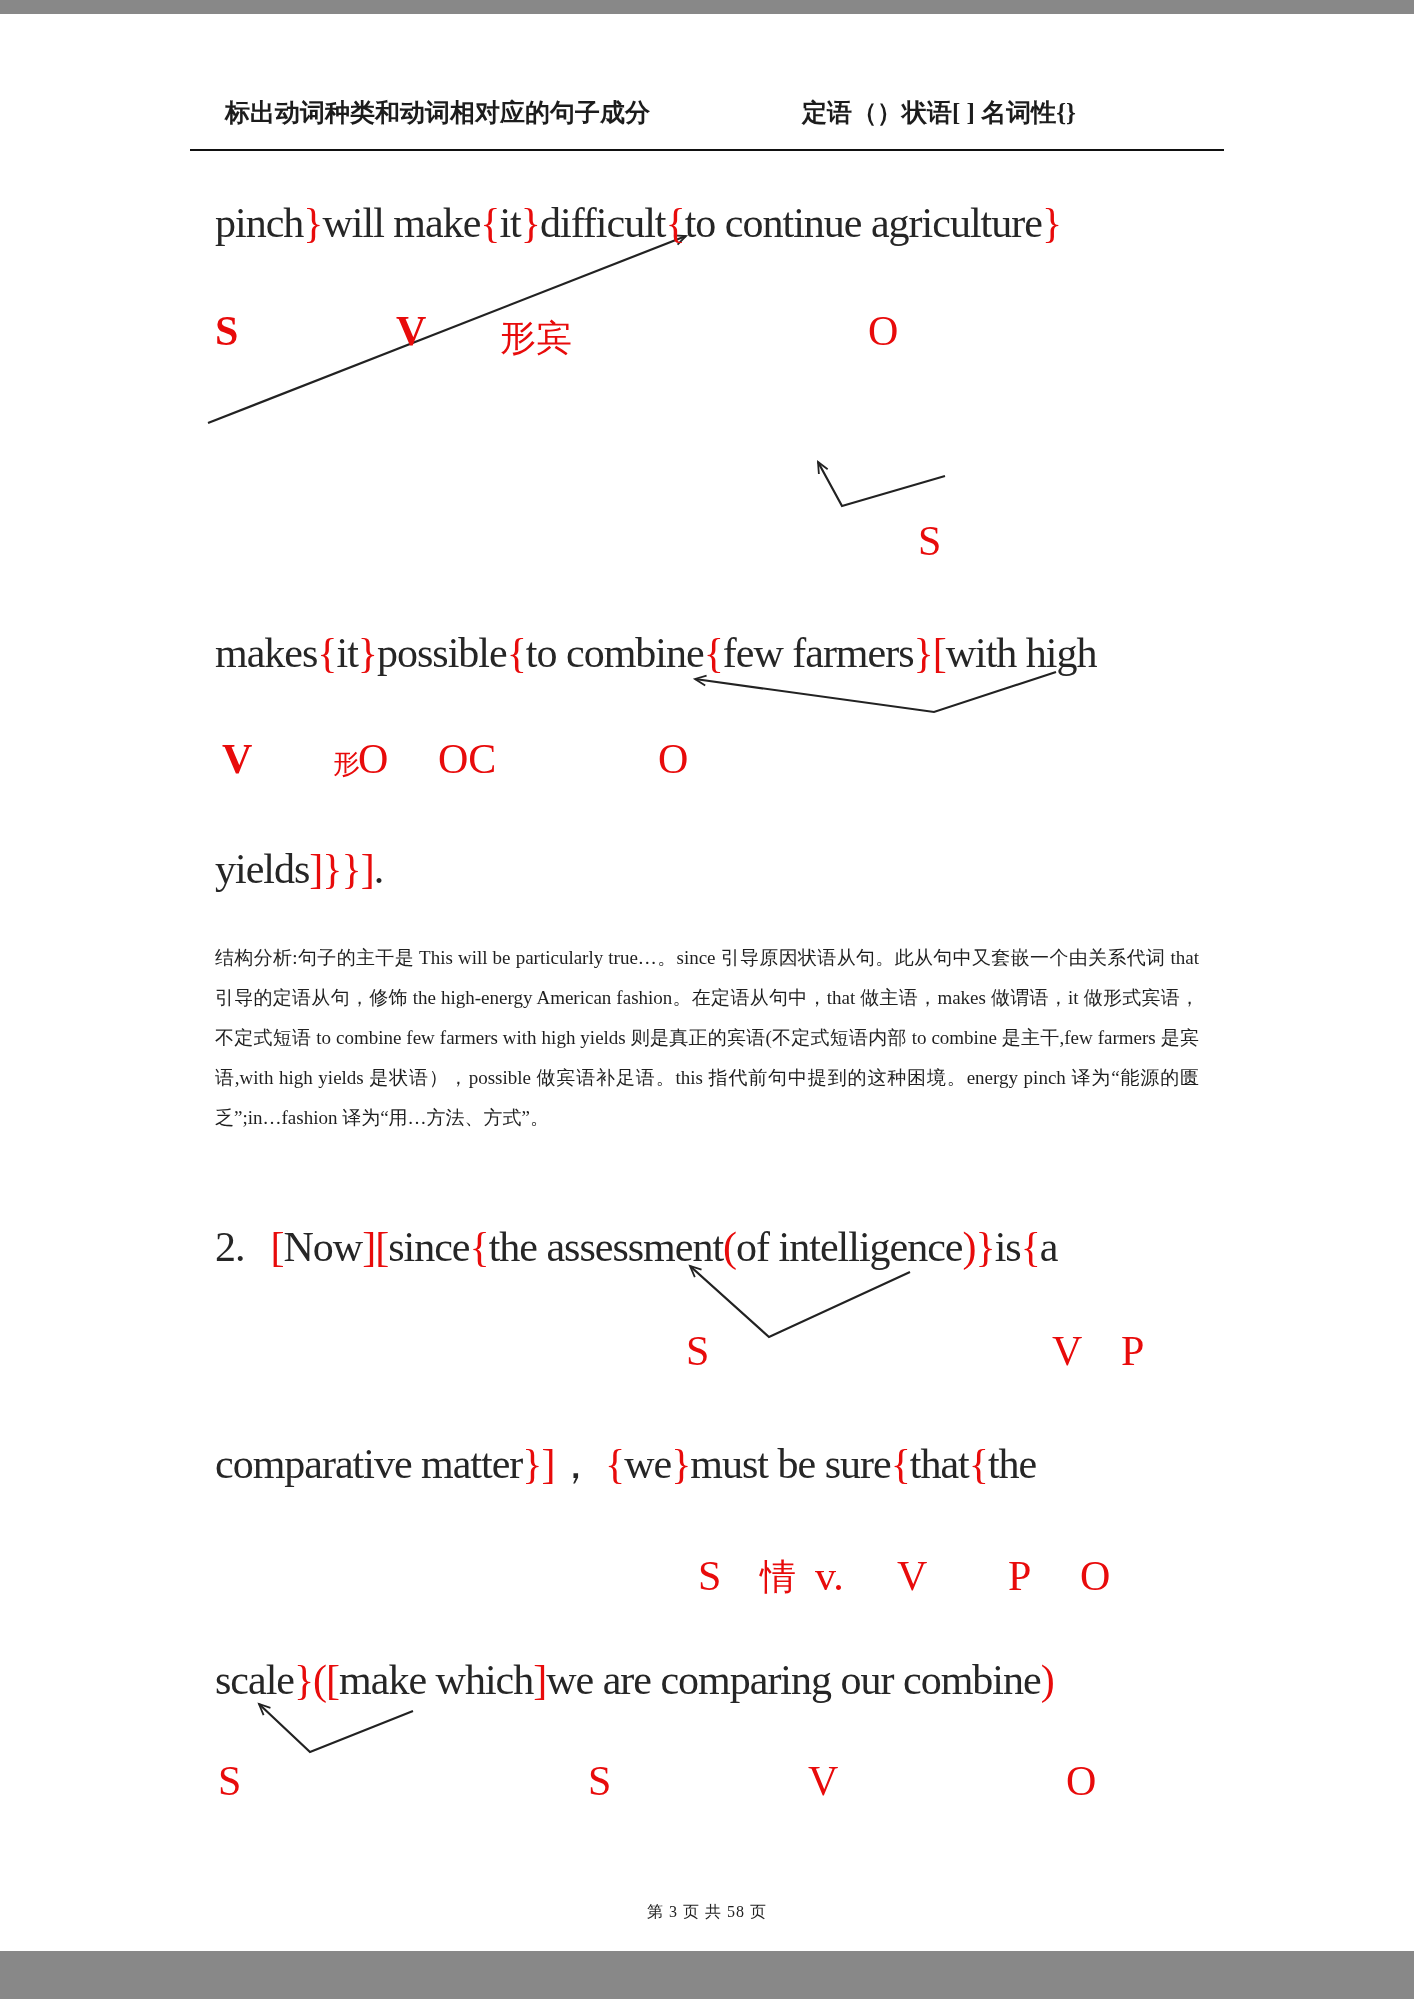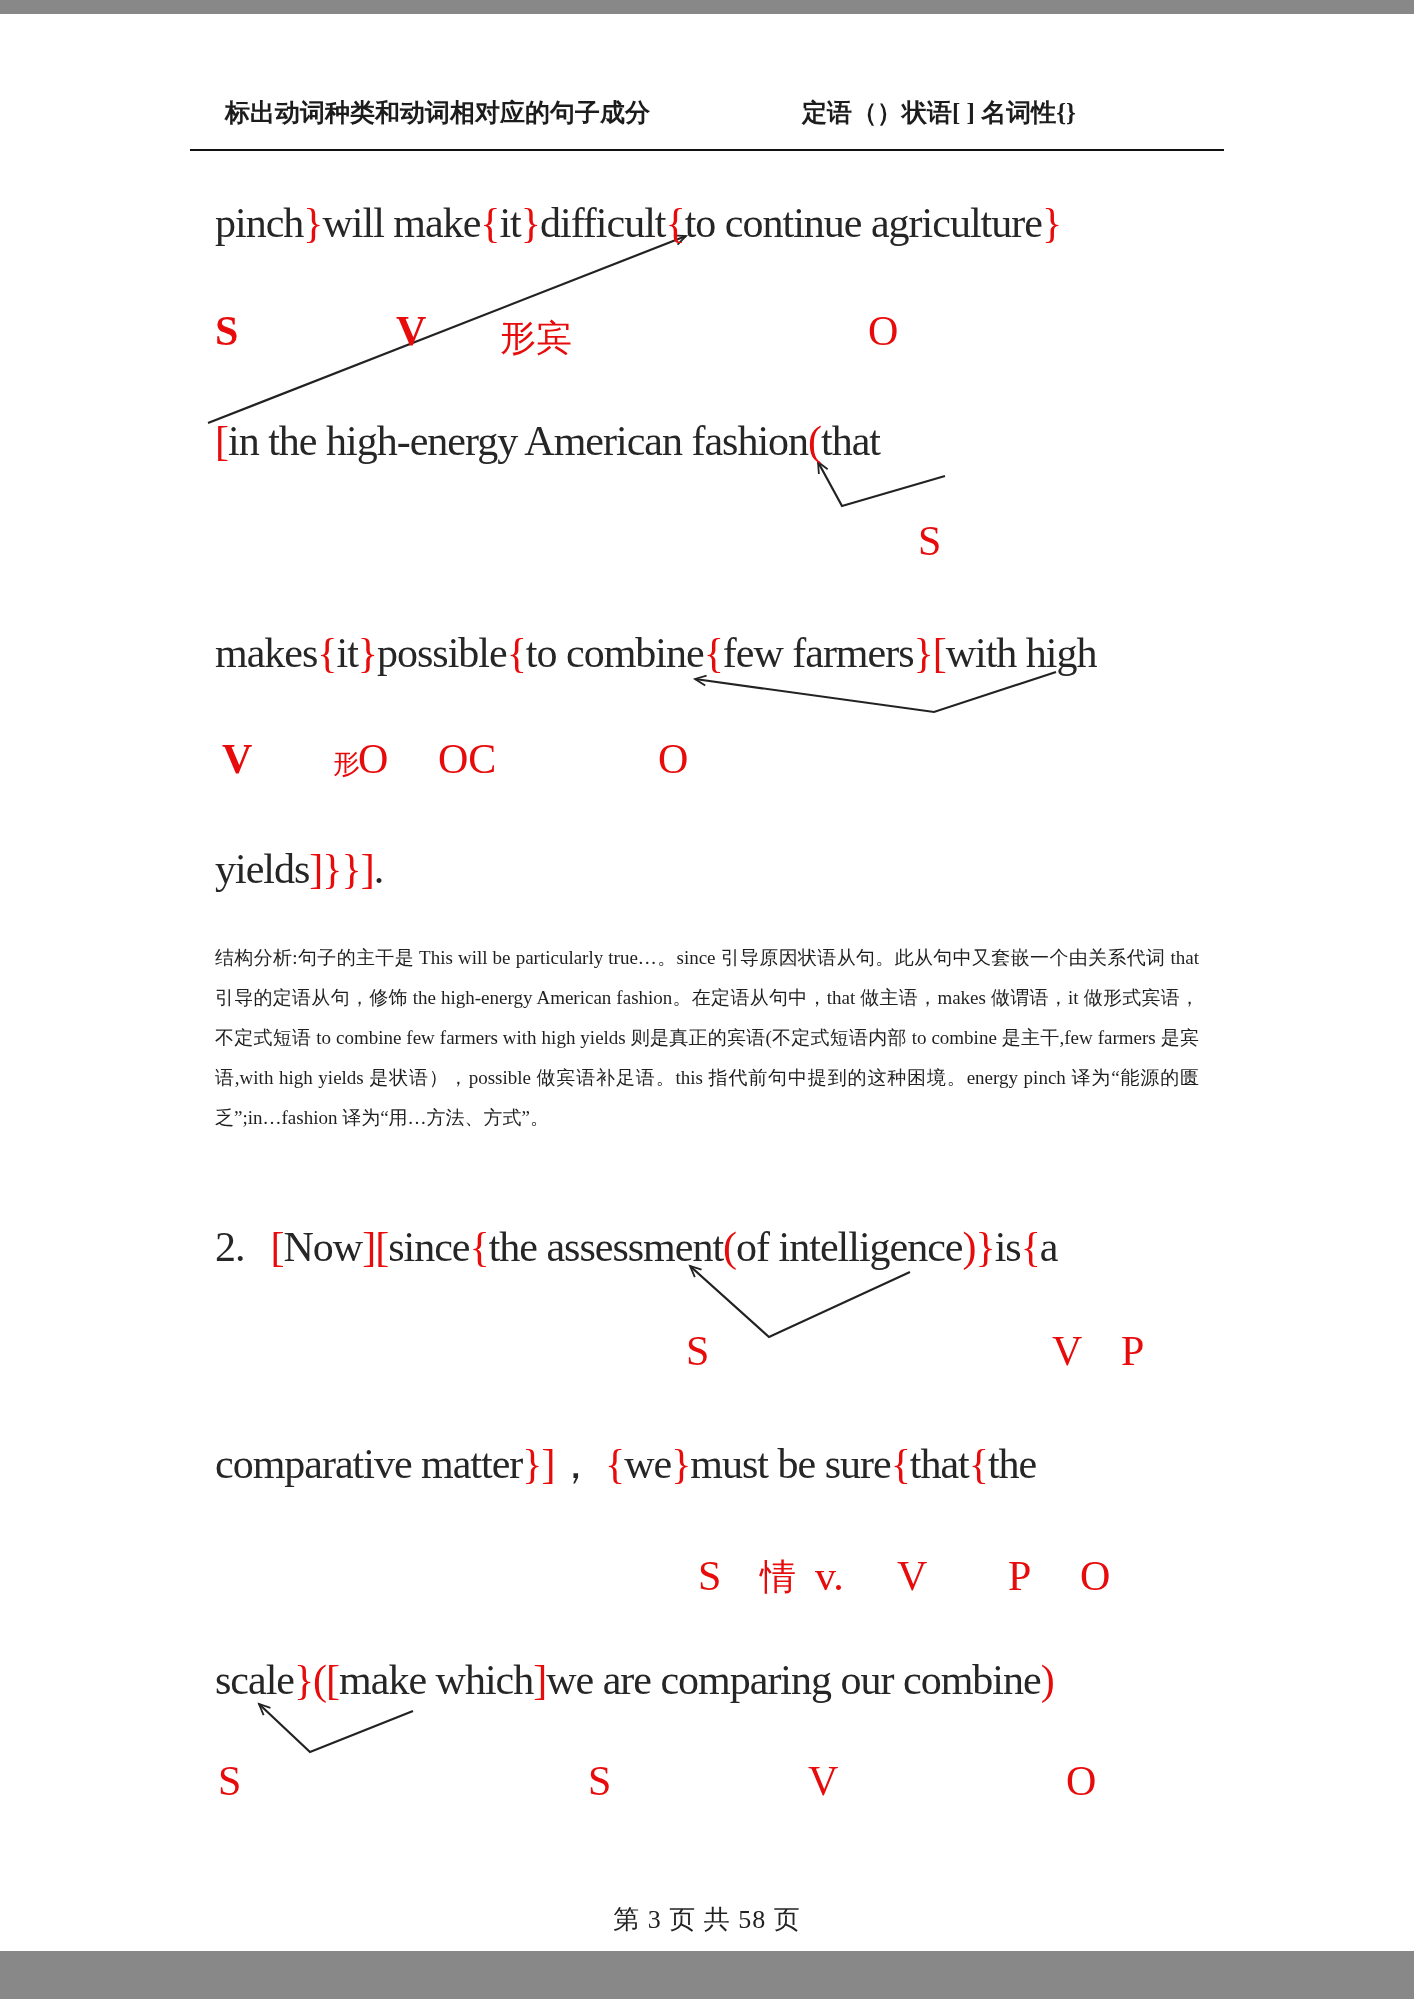--- a/index.html
+++ b/index.html
@@ -25,21 +25,21 @@
   .mk.b{font-weight:bold;}
   .mk.cjk{font-size:36px;}
   .mk.cjk2{font-size:27px;}
   .mk.cjk3{font-size:36px;}
   .para{
     position:absolute;left:215px;top:924px;width:984px;
     font-size:19px;line-height:40px;color:#1f1f1f;text-align:justify;
   }
   .footer{
     position:absolute;left:0;top:1888px;width:100%;text-align:center;
-    font-size:26px;color:#222;letter-spacing:1px;
+    font-size:16px;color:#222;letter-spacing:1px;
   }
   .overlay{position:absolute;left:0;top:0;pointer-events:none;}
   .overlay polyline,.overlay line{fill:none;stroke:#222;stroke-width:2.2;}
 </style>
 </head>
 <body>
 
 <div class="page">
 
   <span class="hdr hdr-left">标出动词种类和动词相对应的句子成分</span>
@@ -59,21 +59,20 @@
     <polyline points="413,1697 310,1738 259,1690" marker-end="url(#ah)"></polyline>
   </svg>
 
   <div class="bigline" style="top:186px"><span class="seg-k">pinch</span><span class="seg-r">}</span><span class="seg-k">will make</span><span class="seg-r">{</span><span class="seg-k">it</span><span class="seg-r">}</span><span class="seg-k">difficult</span><span class="seg-r">{</span><span class="seg-k">to continue agriculture</span><span class="seg-r">}</span></div>
 
   <span class="mk b" style="left:215px;top:296px">S</span>
   <span class="mk b" style="left:396px;top:296px">V</span>
   <span class="mk cjk" style="left:500px;top:306px">形宾</span>
   <span class="mk" style="left:868px;top:296px">O</span>
 
-  <div class="bigline" style="top:404px"><span class="seg-r">[</span><span class="seg-k">in the high-energy American fashion</span><span class="seg-r">(</span><span class="seg-k">that</span></div>
 
   <span class="mk" style="left:918px;top:506px">S</span>
 
   <div class="bigline" style="top:616px"><span class="seg-k">makes</span><span class="seg-r">{</span><span class="seg-k">it</span><span class="seg-r">}</span><span class="seg-k">possible</span><span class="seg-r">{</span><span class="seg-k">to combine</span><span class="seg-r">{</span><span class="seg-k">few farmers</span><span class="seg-r">}[</span><span class="seg-k">with high</span></div>
 
   <span class="mk b" style="left:222px;top:724px">V</span>
   <span class="mk cjk2" style="left:333px;top:737px">形</span>
   <span class="mk" style="left:358px;top:724px">O</span>
   <span class="mk" style="left:438px;top:724px">OC</span>
   <span class="mk" style="left:658px;top:724px">O</span>

